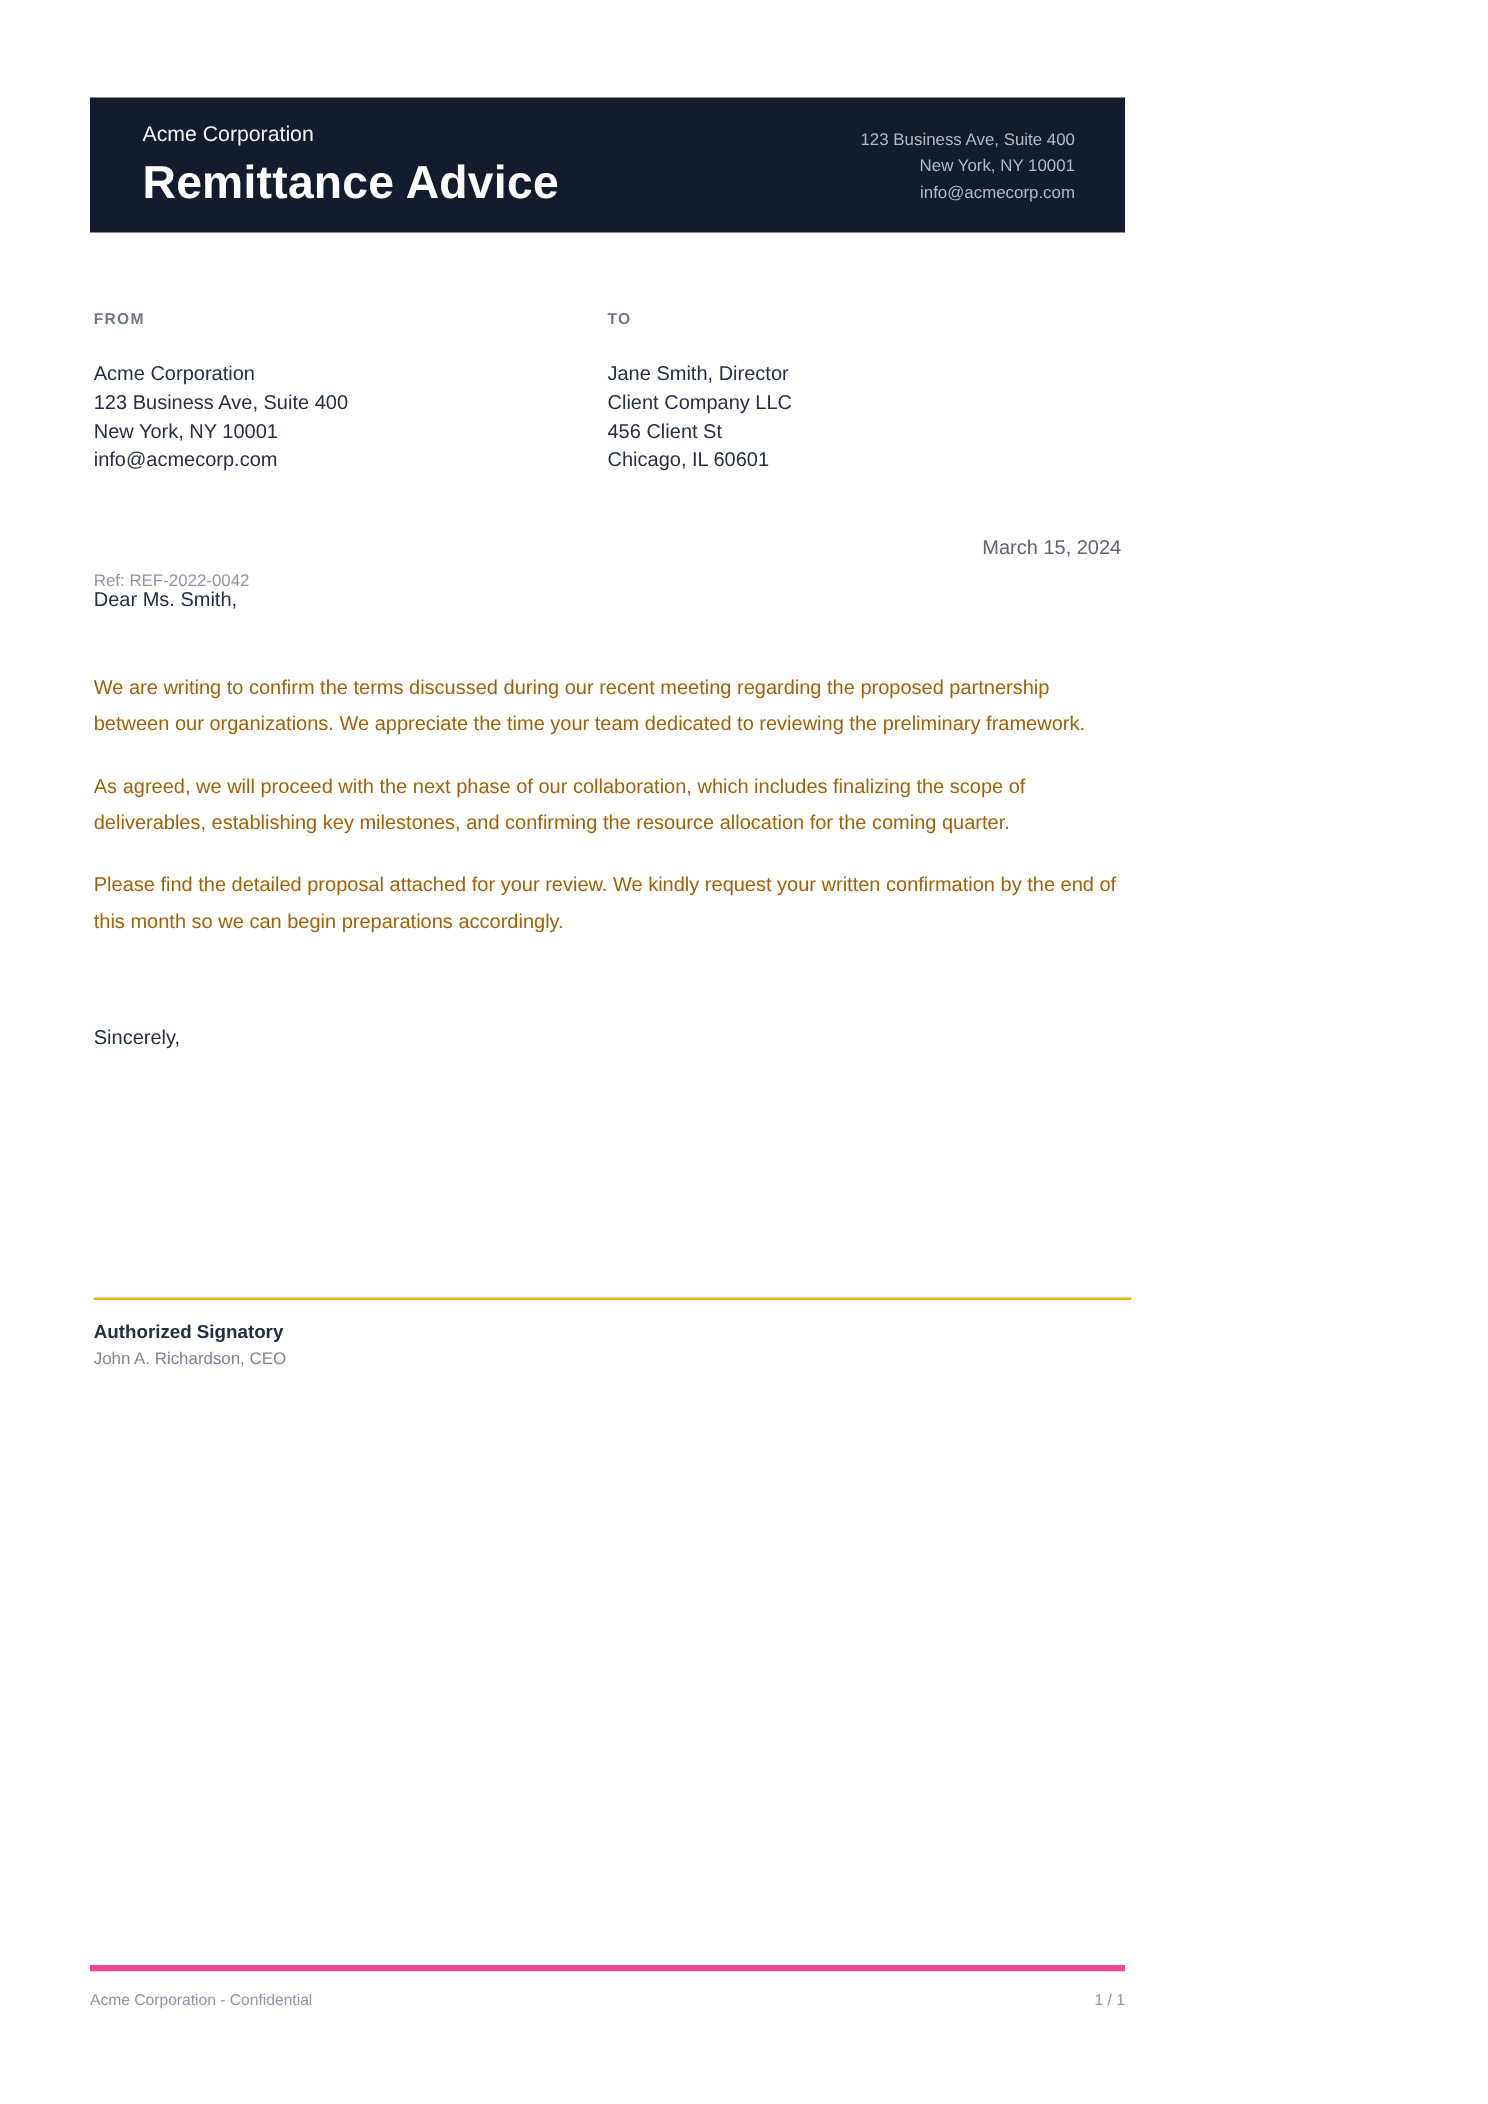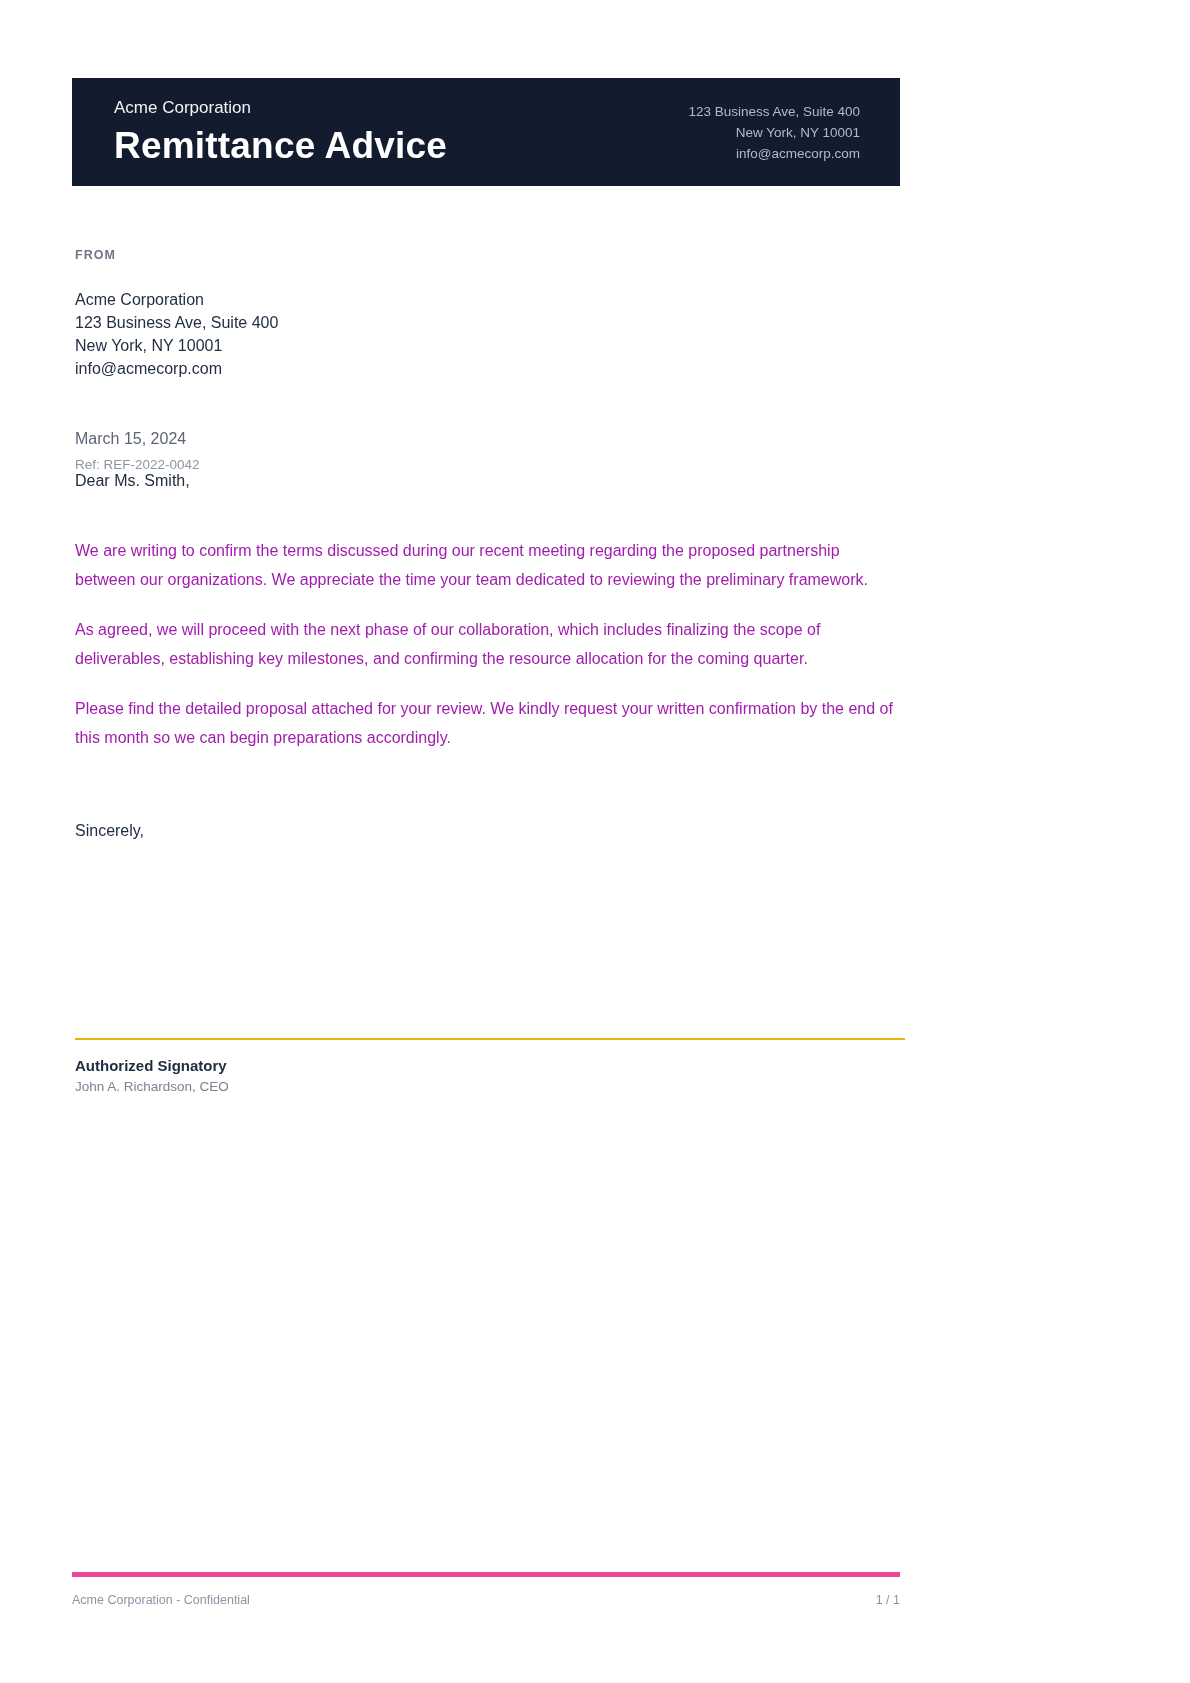--- a/index.html
+++ b/index.html
@@ -65,36 +65,37 @@
     font-size: 16px;
     line-height: 23px;
     color: #242f45;
   }
 
   .meta-block { margin-top: 50px; }
   .meta-date {
     font-size: 16px;
     color: #5c6575;
     margin-bottom: 9px;
+    text-align: right;
   }
   .meta-ref {
     font-size: 13.5px;
     color: #8d95a5;
   }
 
   .greeting {
     font-size: 16px;
     color: #222e42;
   }
 
   .letter-body { margin-top: 46px; }
   .letter-body p {
     font-size: 16px;
     line-height: 29px;
-    color: #a21caf;
+    color: #a16207;
     margin-bottom: 21px;
   }
 
   .closing {
     margin-top: 70px;
     font-size: 16px;
     color: #222e42;
   }
 
   
@@ -152,20 +153,27 @@
   <div class="content">
 
     <div class="parties">
       <div class="party">
         <div class="party-label">FROM</div>
         <div class="party-line">Acme Corporation</div>
         <div class="party-line">123 Business Ave, Suite 400</div>
         <div class="party-line">New York, NY 10001</div>
         <div class="party-line">info@acmecorp.com</div>
       </div>
+      <div class="party">
+        <div class="party-label">TO</div>
+        <div class="party-line">Jane Smith, Director</div>
+        <div class="party-line">Client Company LLC</div>
+        <div class="party-line">456 Client St</div>
+        <div class="party-line">Chicago, IL 60601</div>
+      </div>
     </div>
 
     <div class="meta-block">
       <div class="meta-date">March 15, 2024</div>
       <div class="meta-ref">Ref: REF-2022-0042</div>
     </div>
 
     <div class="greeting">Dear Ms. Smith,</div>
 
     <div class="letter-body">

